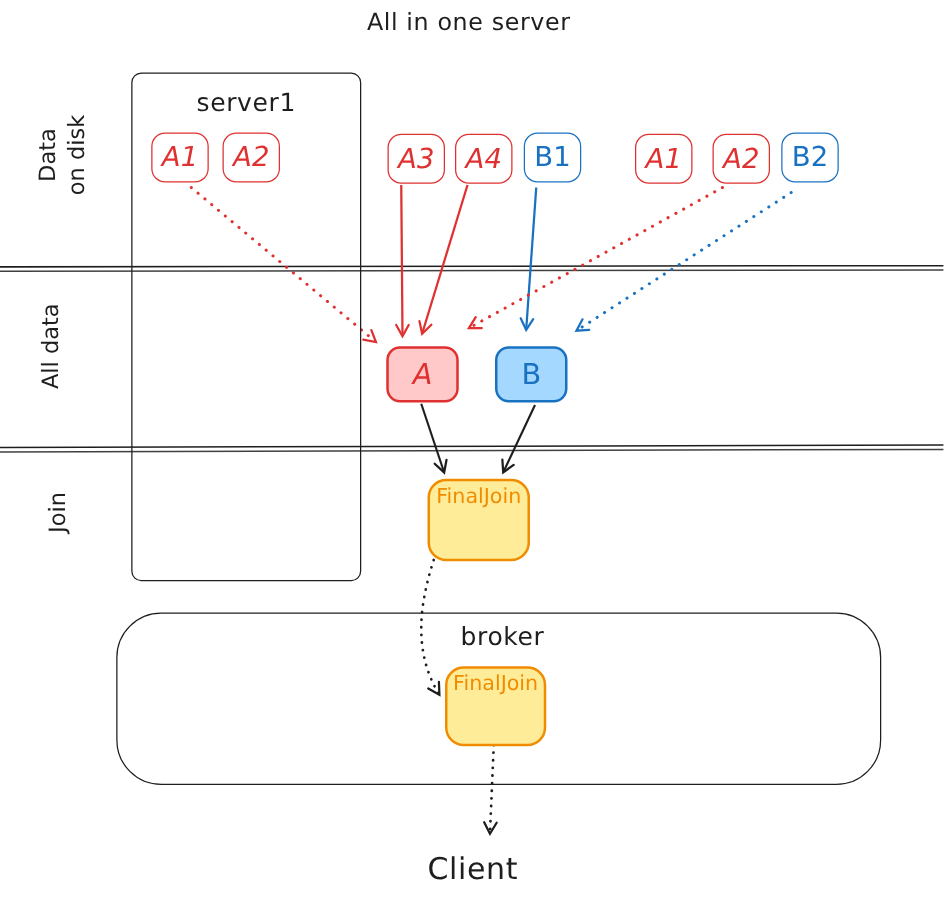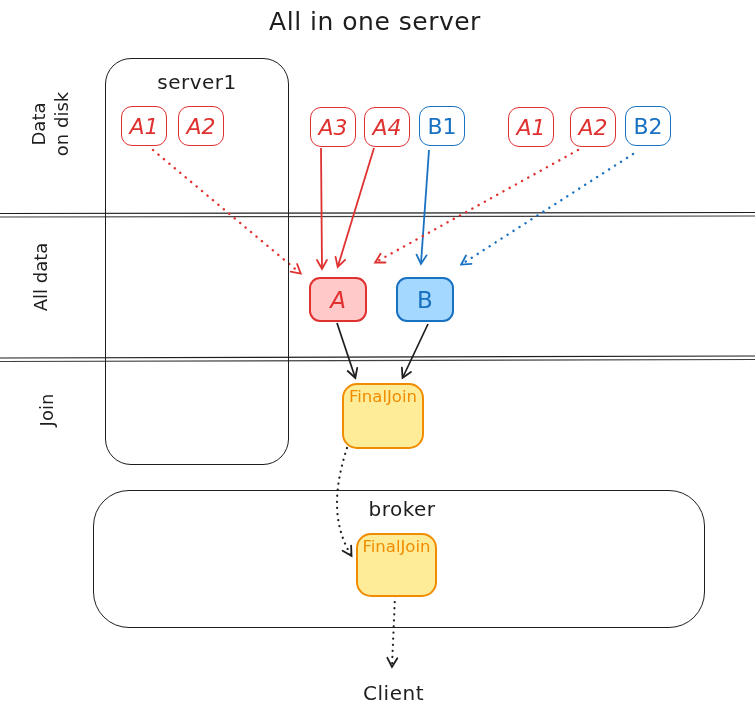--- a/index.html
+++ b/index.html
@@ -8,28 +8,28 @@
     --orange:#f08c00; --orange-bg:#ffec99;
   }
   html,body{margin:0;padding:0;background:#ffffff;}
   #canvas{
     position:relative; width:755px; height:721px; background:#ffffff;
     font-family:"DejaVu Sans", sans-serif; color:var(--ink); overflow:hidden;
   }
   .abs{position:absolute;}
   #arrow-layer{position:absolute; left:0; top:0; width:755px; height:721px; pointer-events:none;}
 
-  .title{left:255px; top:7px; width:240px; text-align:center; font-size:25px; letter-spacing:.5px;}
+  .title{left:255px; top:7px; width:240px; text-align:center; font-size:19px; letter-spacing:.5px;}
 
   .rot{transform:rotate(-90deg); transform-origin:center; text-align:center; line-height:1.3; font-size:18px; white-space:nowrap;}
   #lbl-disk{left:17px; top:101px; width:66px; height:46px;}
   #lbl-alldata{left:0px; top:266px; width:80px; height:22px;}
   #lbl-join{left:22px; top:399px; width:48px; height:22px;}
 
-  .server{border:1.7px solid var(--ink); border-radius:26px; background:transparent;}
+  .server{border:1.7px solid var(--ink); border-radius:8px; background:transparent;}
   #server1{left:105px; top:58px; width:182px; height:405px;}
   #server2{left:294px; top:59px; width:186px; height:404px;}
   #server3{left:498px; top:54px; width:192px; height:410px;}
   .server-title{text-align:center; margin-top:11px; font-size:20px; letter-spacing:.5px;}
 
   .chip{
     width:44px; height:38px; border-radius:11px; border:1.8px solid var(--red);
     color:var(--red); display:flex; align-items:center; justify-content:center;
     font-size:22px; font-style:italic; background:#fff;
   }
@@ -46,21 +46,21 @@
     background:var(--orange-bg); border:2.2px solid var(--orange); border-radius:15px;
     color:var(--orange); text-align:center; font-size:16.5px; line-height:1.45;
     display:flex; flex-direction:row; justify-content:center;
   }
   #fj-top{left:342px; top:383px; width:78px; height:62px;}
   #fj-broker{left:356px; top:533px; width:77px; height:60px;}
 
   #broker-box{left:93px; top:490px; width:610px; height:136px; border:1.7px solid var(--ink); border-radius:36px;}
   #broker-label{left:332px; top:497px; width:140px; text-align:center; font-size:20px; letter-spacing:.5px;}
 
-  #client-label{left:324px; top:681px; width:100px; text-align:right; font-size:20px; letter-spacing:.5px;}
+  #client-label{left:342px; top:681px; width:100px; text-align:left; font-size:24px; letter-spacing:.5px;}
 
   
   .ln{fill:none;}
   .ln-red{stroke:var(--red); stroke-width:1.8;}
   .ln-blue{stroke:var(--blue); stroke-width:1.8;}
   .ln-black{stroke:var(--ink); stroke-width:1.7;}
   .dot-red{stroke:var(--red); stroke-width:2.4; stroke-dasharray:0.1 7; stroke-linecap:round;}
   .dot-blue{stroke:var(--blue); stroke-width:2.4; stroke-dasharray:0.1 7; stroke-linecap:round;}
   .dot-black{stroke:var(--ink); stroke-width:2.2; stroke-dasharray:0.1 6; stroke-linecap:round;}
   .sep{stroke:var(--ink); stroke-width:1.2; fill:none;}

